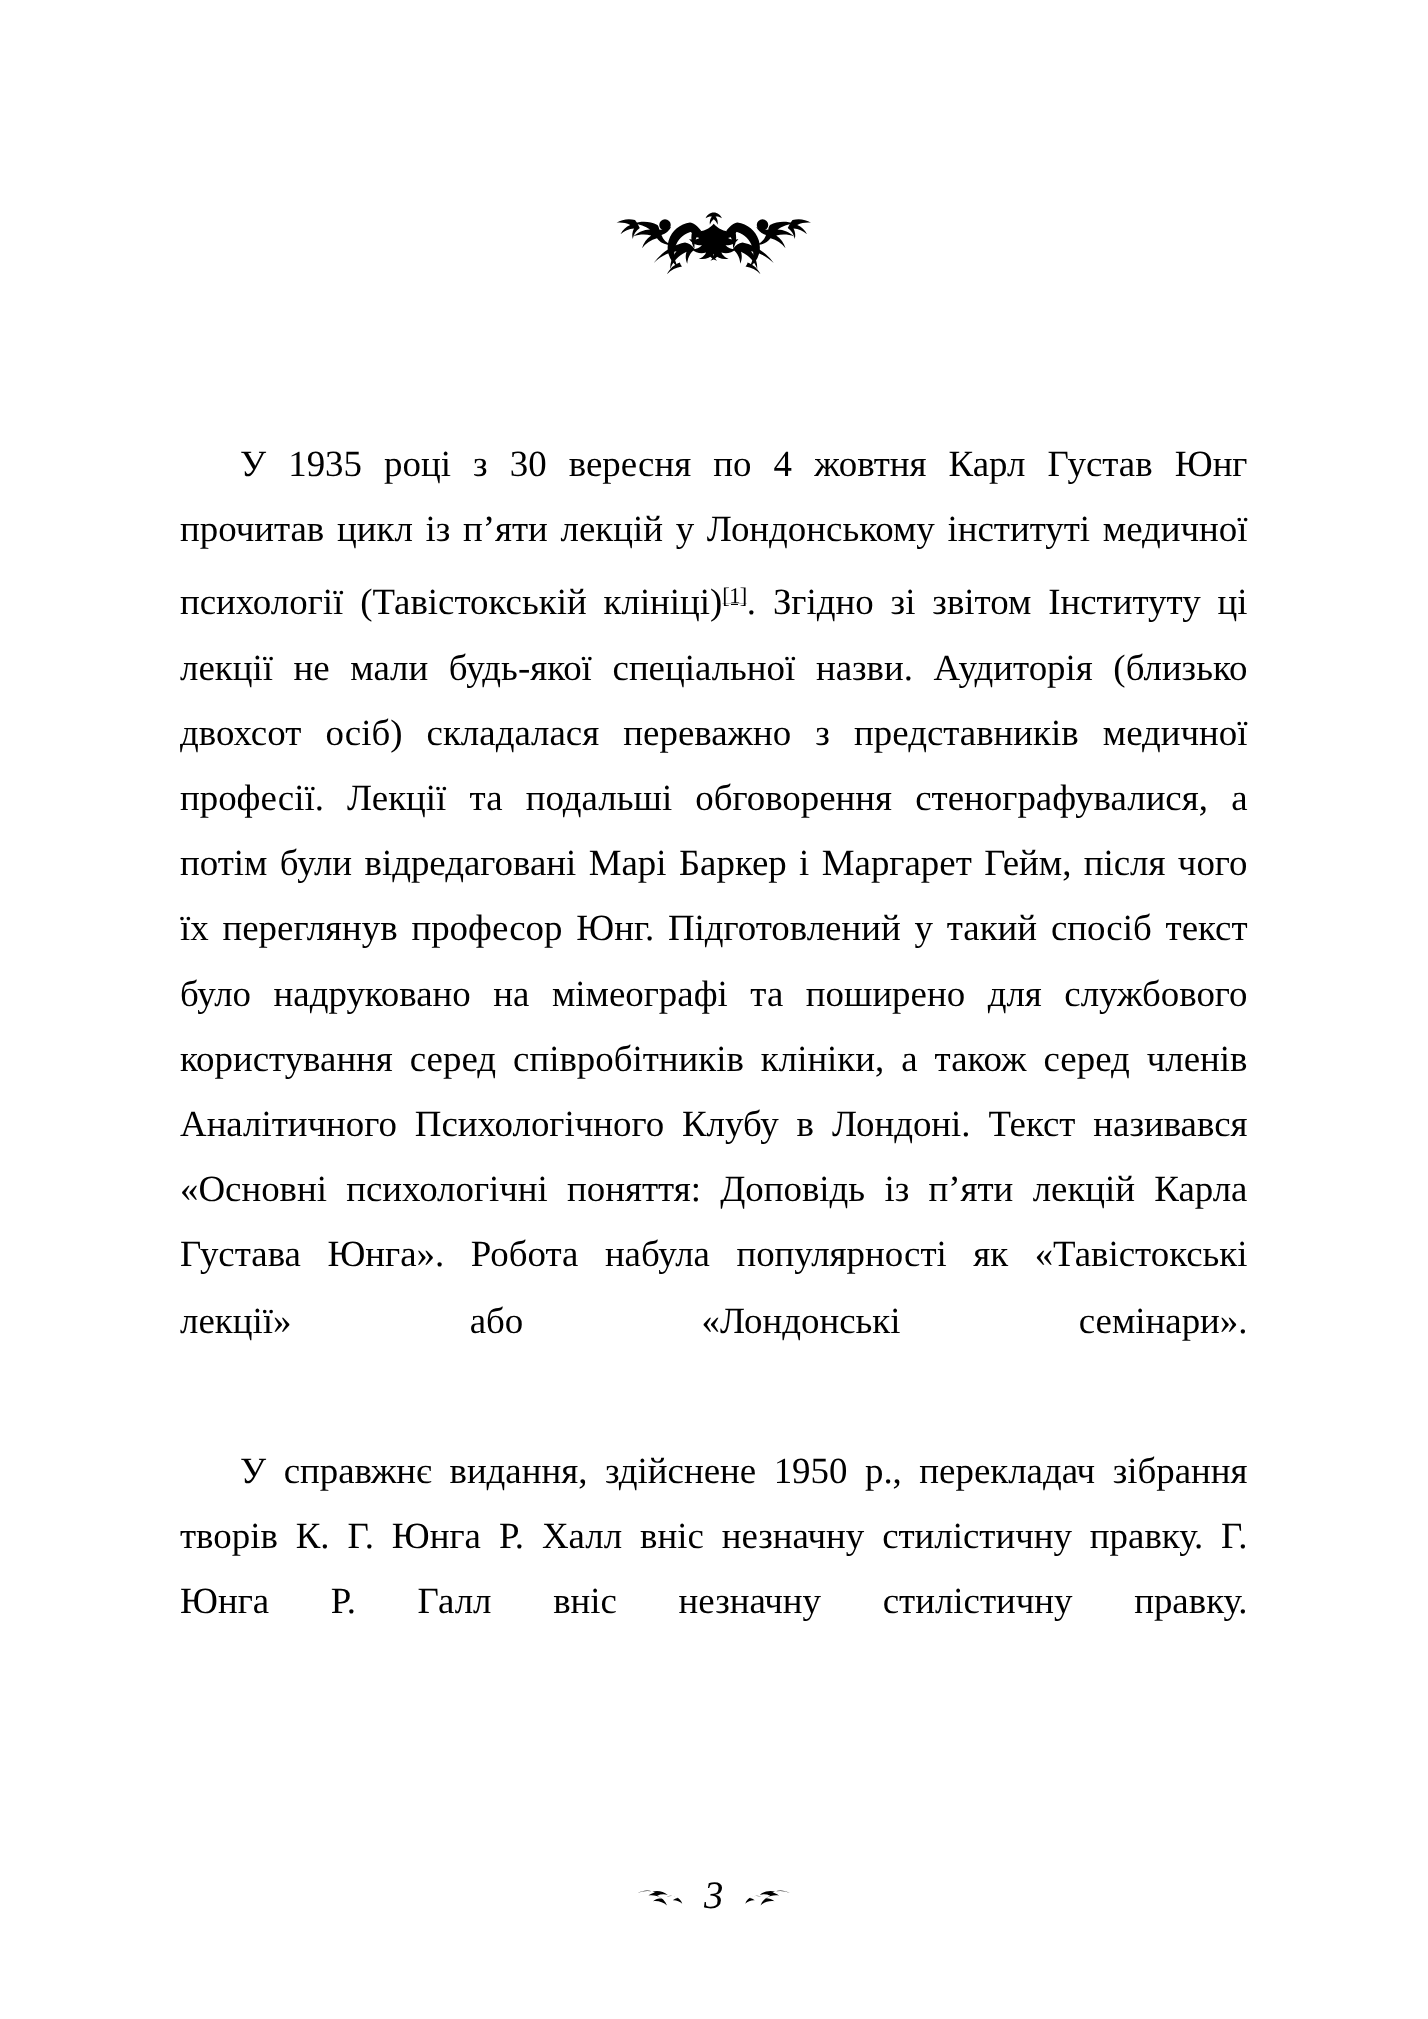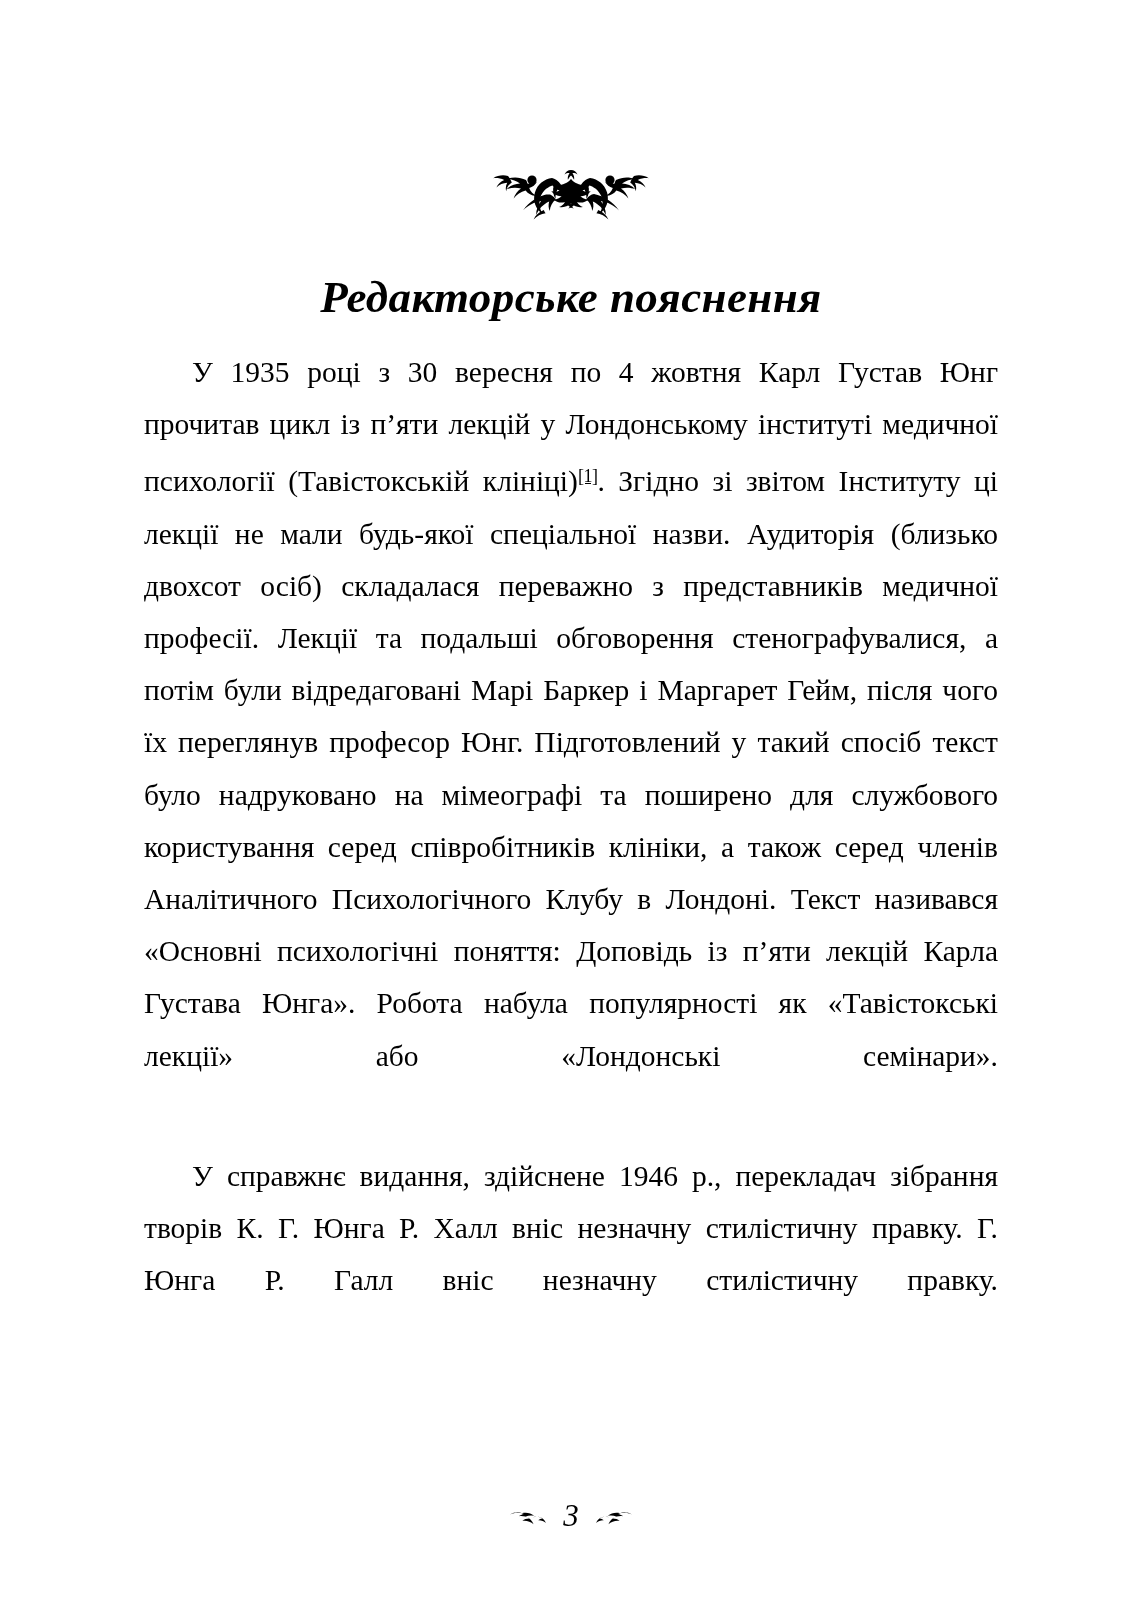--- a/index.html
+++ b/index.html
@@ -141,27 +141,26 @@
 
         <circle cx="84" cy="22" r="4.6"></circle>
         <circle cx="162" cy="22" r="4.6"></circle>
 
         <path d="M96 52c-4.6 1.6-8.4 5-10.4 9.4 3.2-3.4 7.4-5.6 12-6.2-1.2-1.4-1.6-2.4-1.6-3.2z"></path>
         <path d="M150 52c4.6 1.6 8.4 5 10.4 9.4-3.2-3.4-7.4-5.6-12-6.2 1.2-1.4 1.6-2.4 1.6-3.2z"></path>
       </g>
     </svg>
   </div>
 
-  <h1 class="page-title">Редакторське пояснення</h1>
 
   <div class="body-text">
 
     <p><span>У 1935 році з 30 вересня по 4 жовтня Карл Густав Юнг прочитав цикл із п’яти лекцій у Лондонському інституті медичної психології (Тавістокській клініці)</span><sup class="footnote-ref">[1]</sup><span>. Згідно зі звітом Інституту ці лекції не мали будь-якої спеціальної назви. Аудиторія (близько двохсот осіб) складалася переважно з представників медичної професії. Лекції та подальші обговорення стенографувалися, а потім були відредаговані Марі Баркер і Маргарет Гейм, після чого їх переглянув професор Юнг. Підготовлений у такий спосіб текст було надруковано на мімеографі та поширено для службового користування серед співробітників клініки, а також серед членів Аналітичного Психологічного Клубу в Лондоні. Текст називався «Основні психологічні поняття: Доповідь із п’яти лекцій Карла Густава Юнга». Робота набула популярності як «Тавістокські лекції» або «Лондонські семінари».</span></p>
 
-    <p class="last-para">У справжнє видання, здійснене 1946 р., перекладач зібрання творів К. Г. Юнга Р. Халл вніс незначну стилістичну правку. Г. Юнга Р. Галл вніс незначну стилістичну правку.</p>
+    <p class="last-para">У справжнє видання, здійснене 1950 р., перекладач зібрання творів К. Г. Юнга Р. Халл вніс незначну стилістичну правку. Г. Юнга Р. Галл вніс незначну стилістичну правку.</p>
 
   </div>
 
   <div class="page-footer">
     <svg class="leaf" viewBox="0 0 40 18" xmlns="http://www.w3.org/2000/svg">
       <g fill="#000000">
         <path d="M1 6.5c4.5-2 9.5-2.2 14-.6-2 .4-3.8 1.2-5.2 2.4 3.6-.6 7.4.2 10.4 2.2-2.6 0-5 .8-6.8 2.4 4-.6 8.2.6 11.2 3.4-1.4-3.6-4.2-6.4-7.8-7.8 2.6-1.2 5.6-1.4 8.4-.6-3.4-2.8-8-3.8-12.2-2.6C9.6 3.6 5 4.2 1 6.5z"></path>
         <path d="M24 9.2c3.2-1 6.6-.6 9.4 1.2-1.6.2-3 .8-4.2 1.8 2.8-.2 5.6.8 7.6 2.8-.8-2.8-3-5-5.8-5.8-2.4-.6-4.8-.4-7 0z"></path>
       </g>
     </svg>

